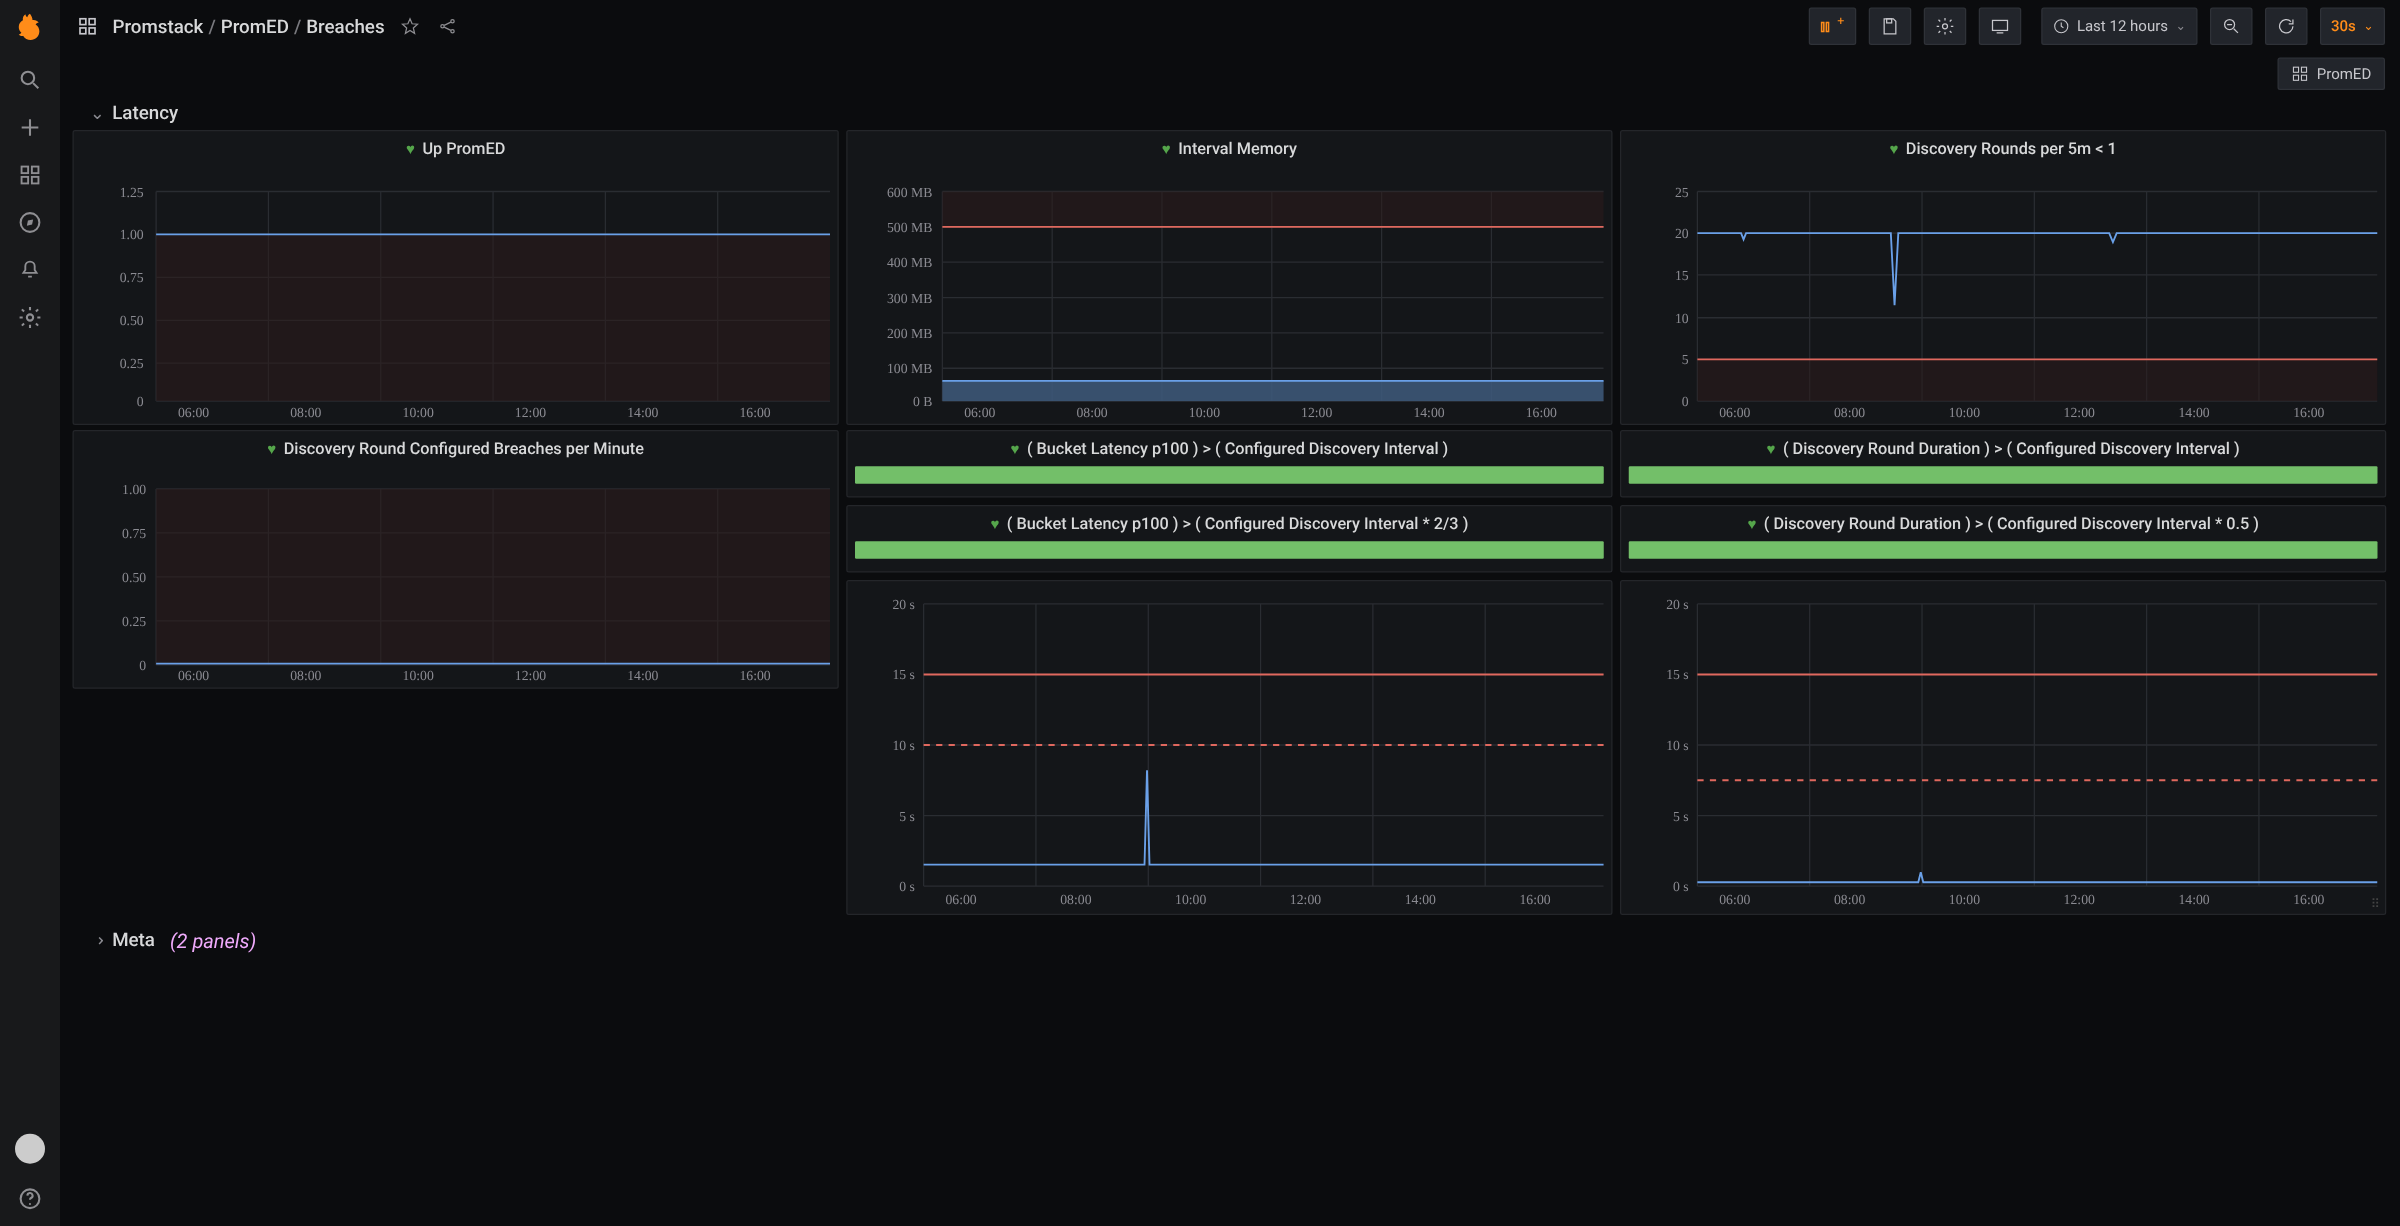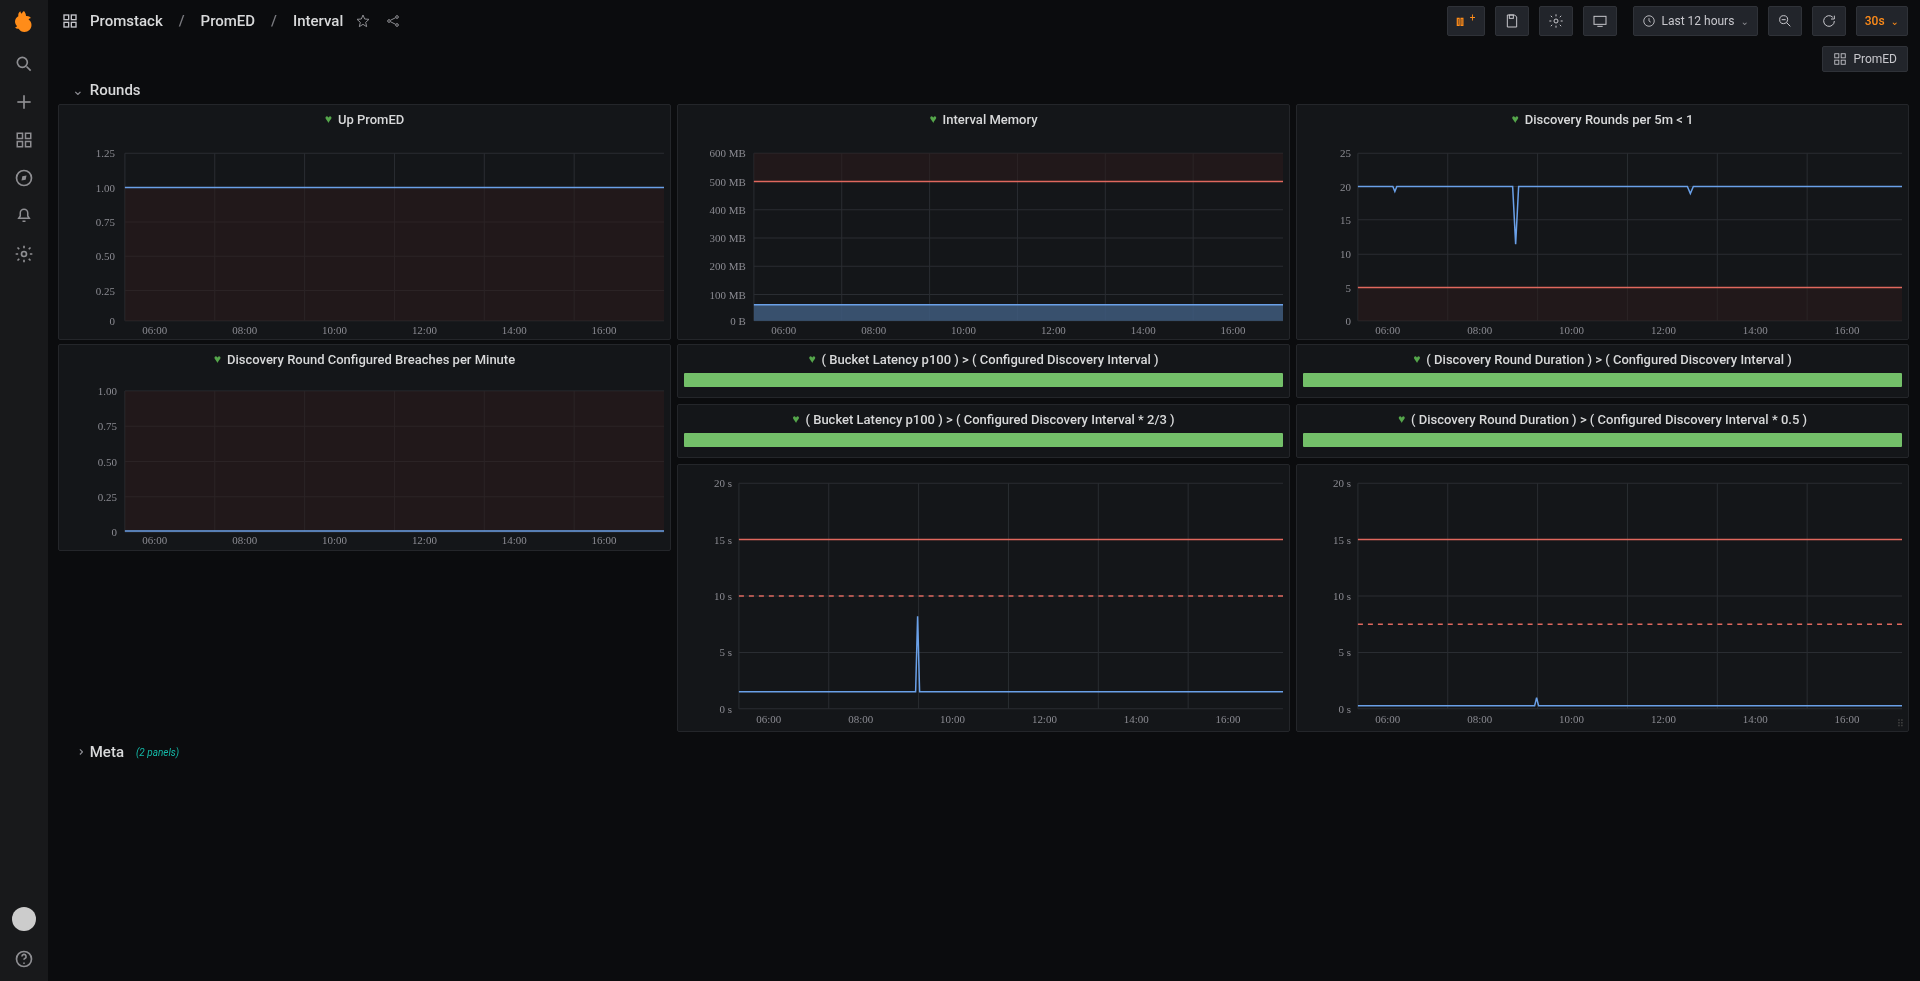--- a/index.html
+++ b/index.html
@@ -16,36 +16,36 @@
   align-items:center; padding-top:8px; gap:18px;
 }
 .sidebar .spacer{flex:1;}
 .logo{width:28px;height:28px;color:#ff8c19;display:flex;align-items:center;justify-content:center;}
 .sb-icon{width:20px;height:20px;color:#8e8e92;cursor:pointer;display:flex;align-items:center;justify-content:center;}
 .avatar{width:24px;height:24px;border-radius:50%;background:#ccc;}
 .main{flex:1;display:flex;flex-direction:column;}
 .topbar{
   height:42px;display:flex;align-items:center;padding:0 12px;gap:10px;
 }
-.breadcrumb{display:flex;align-items:flex-start;gap:16px;font-size:15px;color:#d8d9da;font-weight:500;}
+.breadcrumb{display:flex;align-items:flex-start;gap:4px;font-size:15px;color:#d8d9da;font-weight:500;}
 .breadcrumb .dim{color:#7a7a7f;}
 .topbar .grow{flex:1;}
 .tb-btn{
   background:#22252b;border:1px solid #2f3238;color:#c7c7cc;height:30px;
   display:flex;align-items:center;padding:0 8px;border-radius:2px;font-size:12px;gap:6px;cursor:pointer;
 }
 .tb-btn.iconOnly{padding:0 8px;}
 .tb-btn .orange{color:#ff8c19;font-weight:500;}
 .chev{font-size:10px;color:#8a8a90;}
 .links-row{height:34px;display:flex;align-items:center;justify-content:flex-end;padding:0 12px;}
 .link-pill{background:#22252b;border:1px solid #2f3238;color:#c7c7cc;height:26px;display:flex;align-items:center;padding:0 10px;border-radius:2px;font-size:12px;gap:6px;cursor:pointer;}
 .row-header{
   height:28px;display:flex;align-items:center;padding:0 14px;font-size:15px;color:#d8d9da;font-weight:500;gap:6px;
 }
-.row-header .note{color:#14b8a6;font-style:italic;font-size:10px;font-weight:400;margin-left:6px;}
+.row-header .note{color:#f0abfc;font-style:italic;font-size:16px;font-weight:400;margin-left:6px;}
 .dash-body{flex:1;overflow:auto;padding:0 10px 8px 10px;}
 .grid{display:flex;flex-direction:column;gap:4px;}
 .grid-row{display:flex;gap:6px;}
 .panel{
   background:#141619;border:1px solid #24262a;border-radius:2px;
   display:flex;flex-direction:column;position:relative;
 }
 .panel-title{
   height:28px;display:flex;align-items:center;justify-content:center;gap:6px;
   font-size:13px;color:#d8d9da;font-weight:500;
@@ -130,21 +130,21 @@
             <rect x="14" y="3" width="7" height="7" stroke="currentColor" stroke-width="2" fill="none"></rect>
             <rect x="3" y="14" width="7" height="7" stroke="currentColor" stroke-width="2" fill="none"></rect>
             <rect x="14" y="14" width="7" height="7" stroke="currentColor" stroke-width="2" fill="none"></rect>
           </svg>
         </div>
       <div class="breadcrumb">
         <span>Promstack</span>
         <span class="dim">/</span>
         <span>PromED</span>
         <span class="dim">/</span>
-        <span>Interval</span>
+        <span>Breaches</span>
       </div>
       <div class="sb-icon" style="color:#8e8e92;">
           <svg viewBox="0 0 24 24" width="16" height="16">
             <polygon points="12,3 14.5,9 21,9.5 16,14 17.5,20.5 12,17 6.5,20.5 8,14 3,9.5 9.5,9" stroke="currentColor" stroke-width="1.5" fill="none"></polygon>
           </svg>
         </div>
       <div class="sb-icon" style="color:#8e8e92;">
           <svg viewBox="0 0 24 24" width="16" height="16">
             <circle cx="6" cy="12" r="2" stroke="currentColor" stroke-width="1.5" fill="none"></circle>
             <circle cx="18" cy="6" r="2" stroke="currentColor" stroke-width="1.5" fill="none"></circle>
@@ -211,21 +211,21 @@
             <rect x="3" y="14" width="7" height="7" stroke="currentColor" stroke-width="1.5" fill="none"></rect>
             <rect x="14" y="14" width="7" height="7" stroke="currentColor" stroke-width="1.5" fill="none"></rect>
           </svg>
         <span>PromED</span>
       </div>
     </div>
 
     <div class="dash-body">
       <div class="row-header">
         <span class="chev" style="font-size:14px;">⌄</span>
-        <span>Rounds</span>
+        <span>Latency</span>
       </div>
 
       <div class="grid">
 
         <div class="grid-row">
 
           <div class="panel" style="width:613px;height:236px;">
             <div class="panel-title">
                 <span class="heart">♥</span>
                 <span>Up PromED</span>

